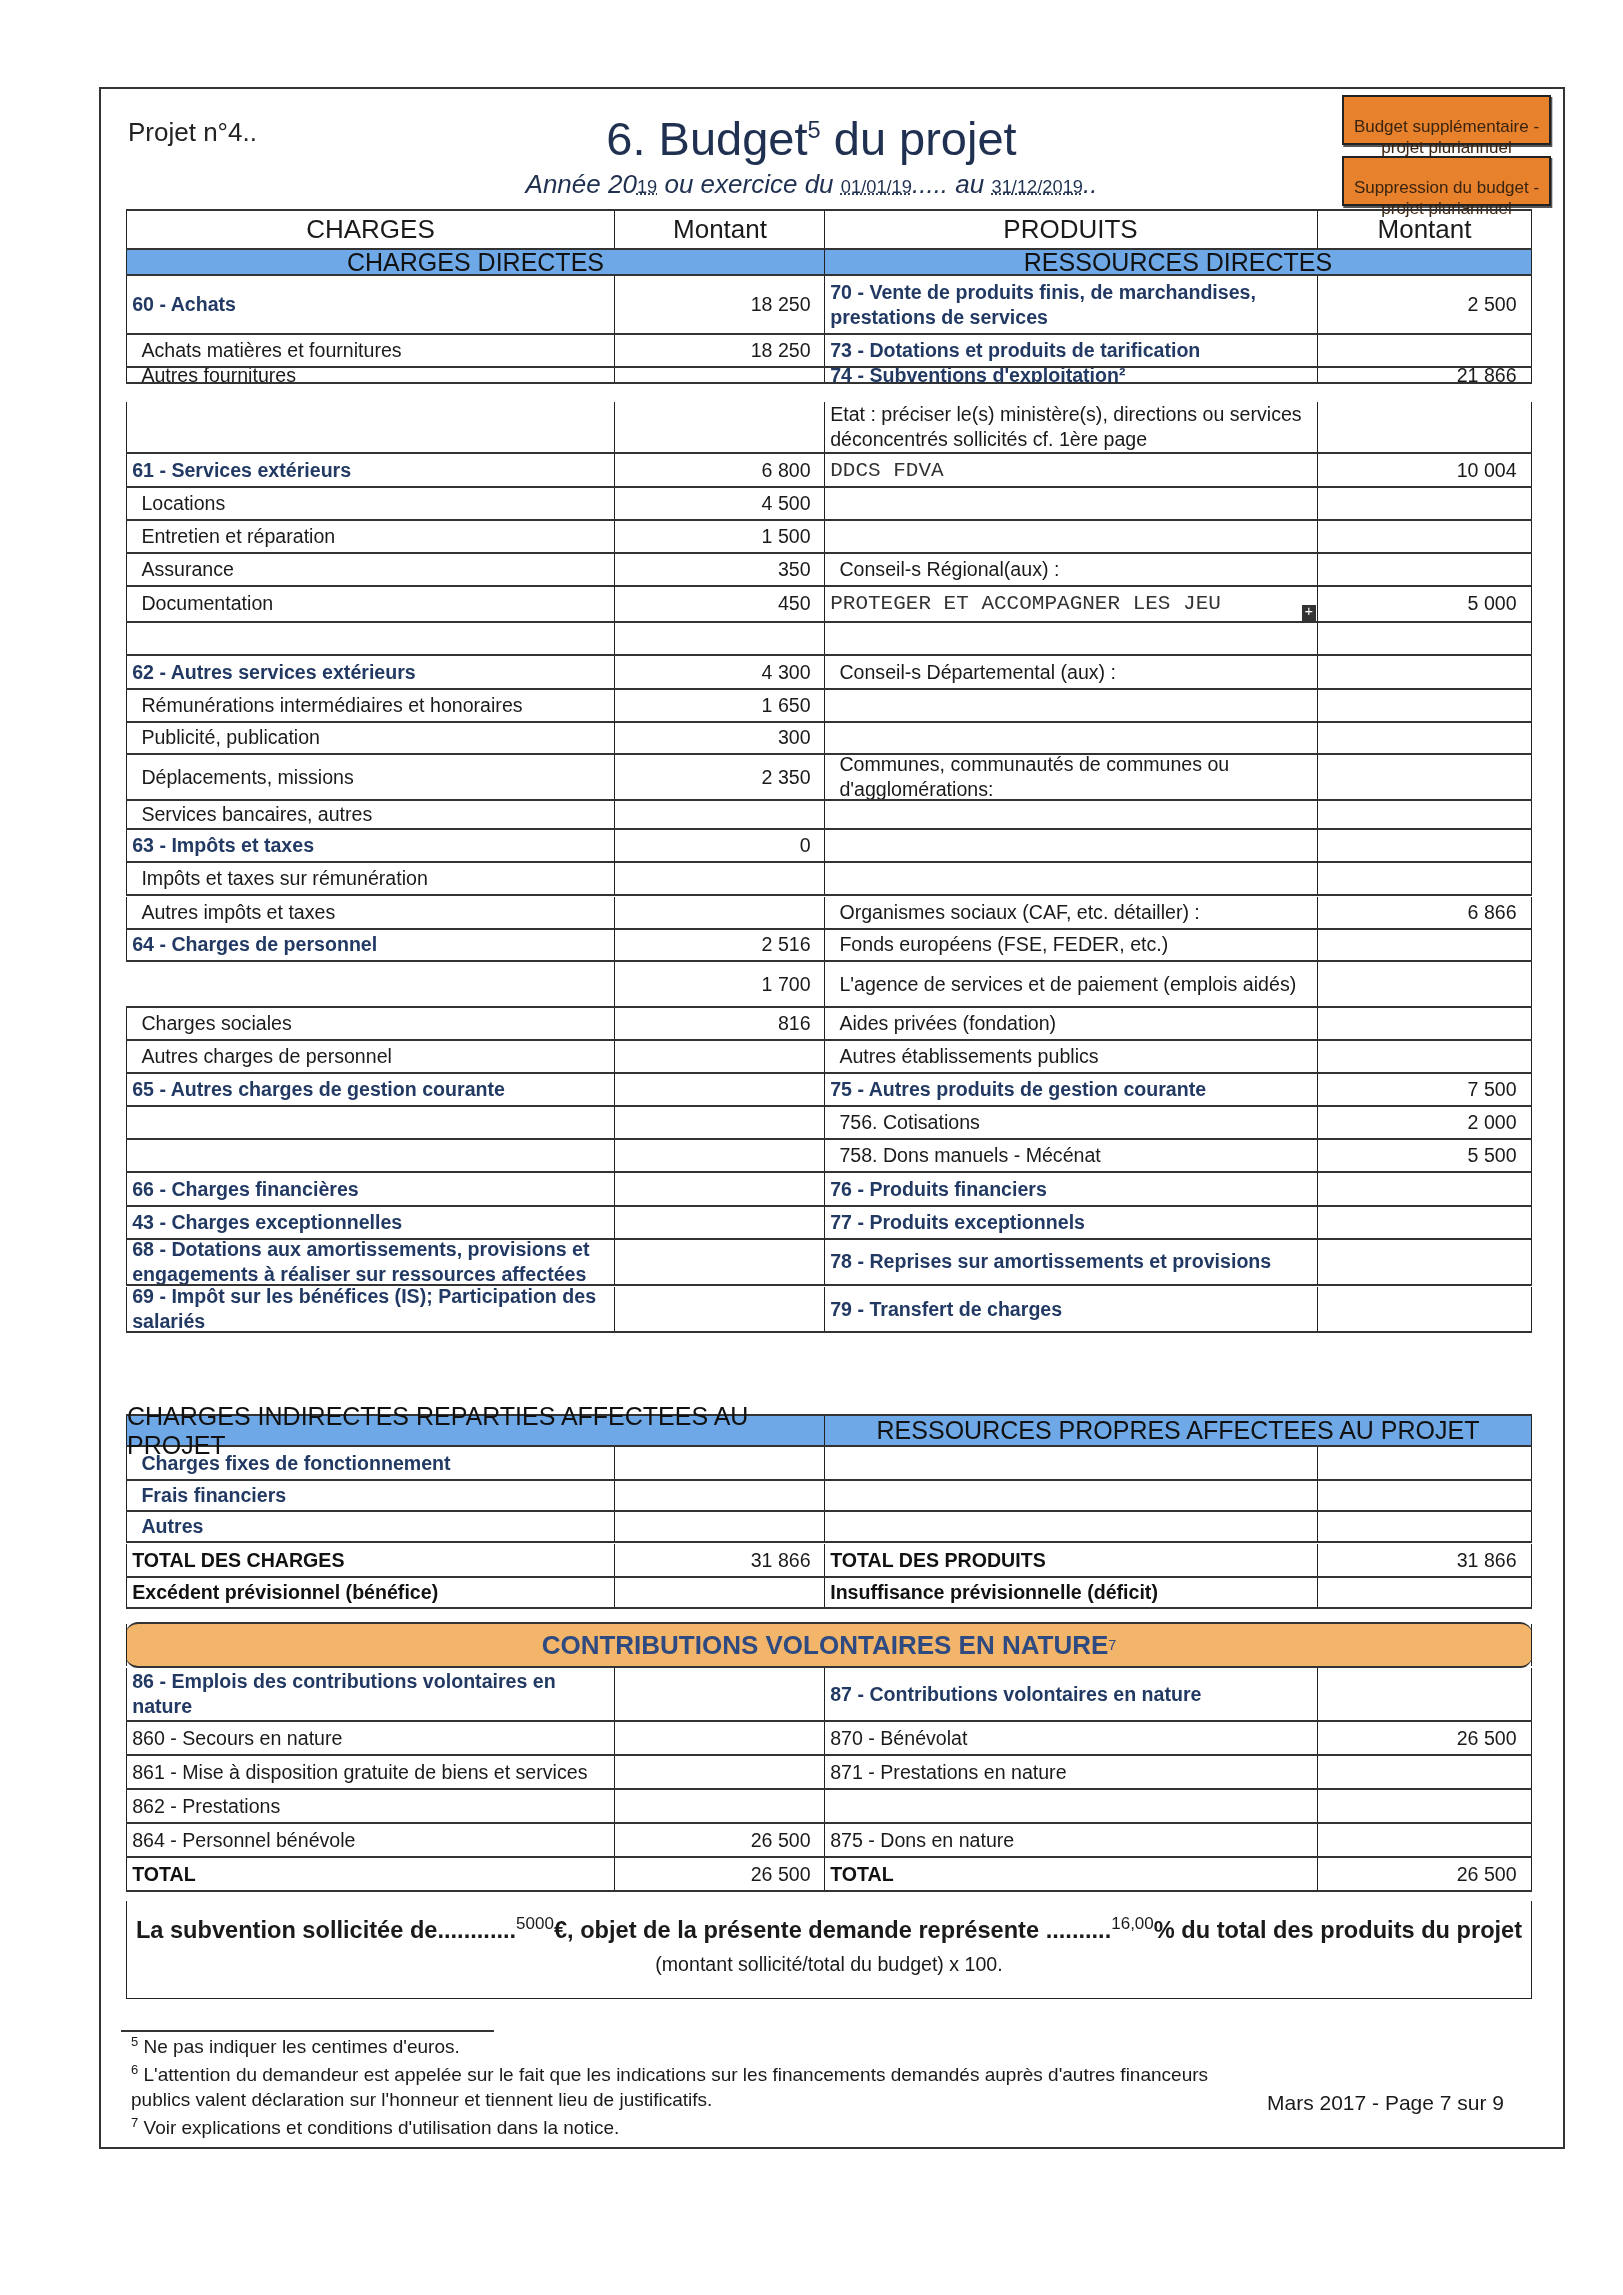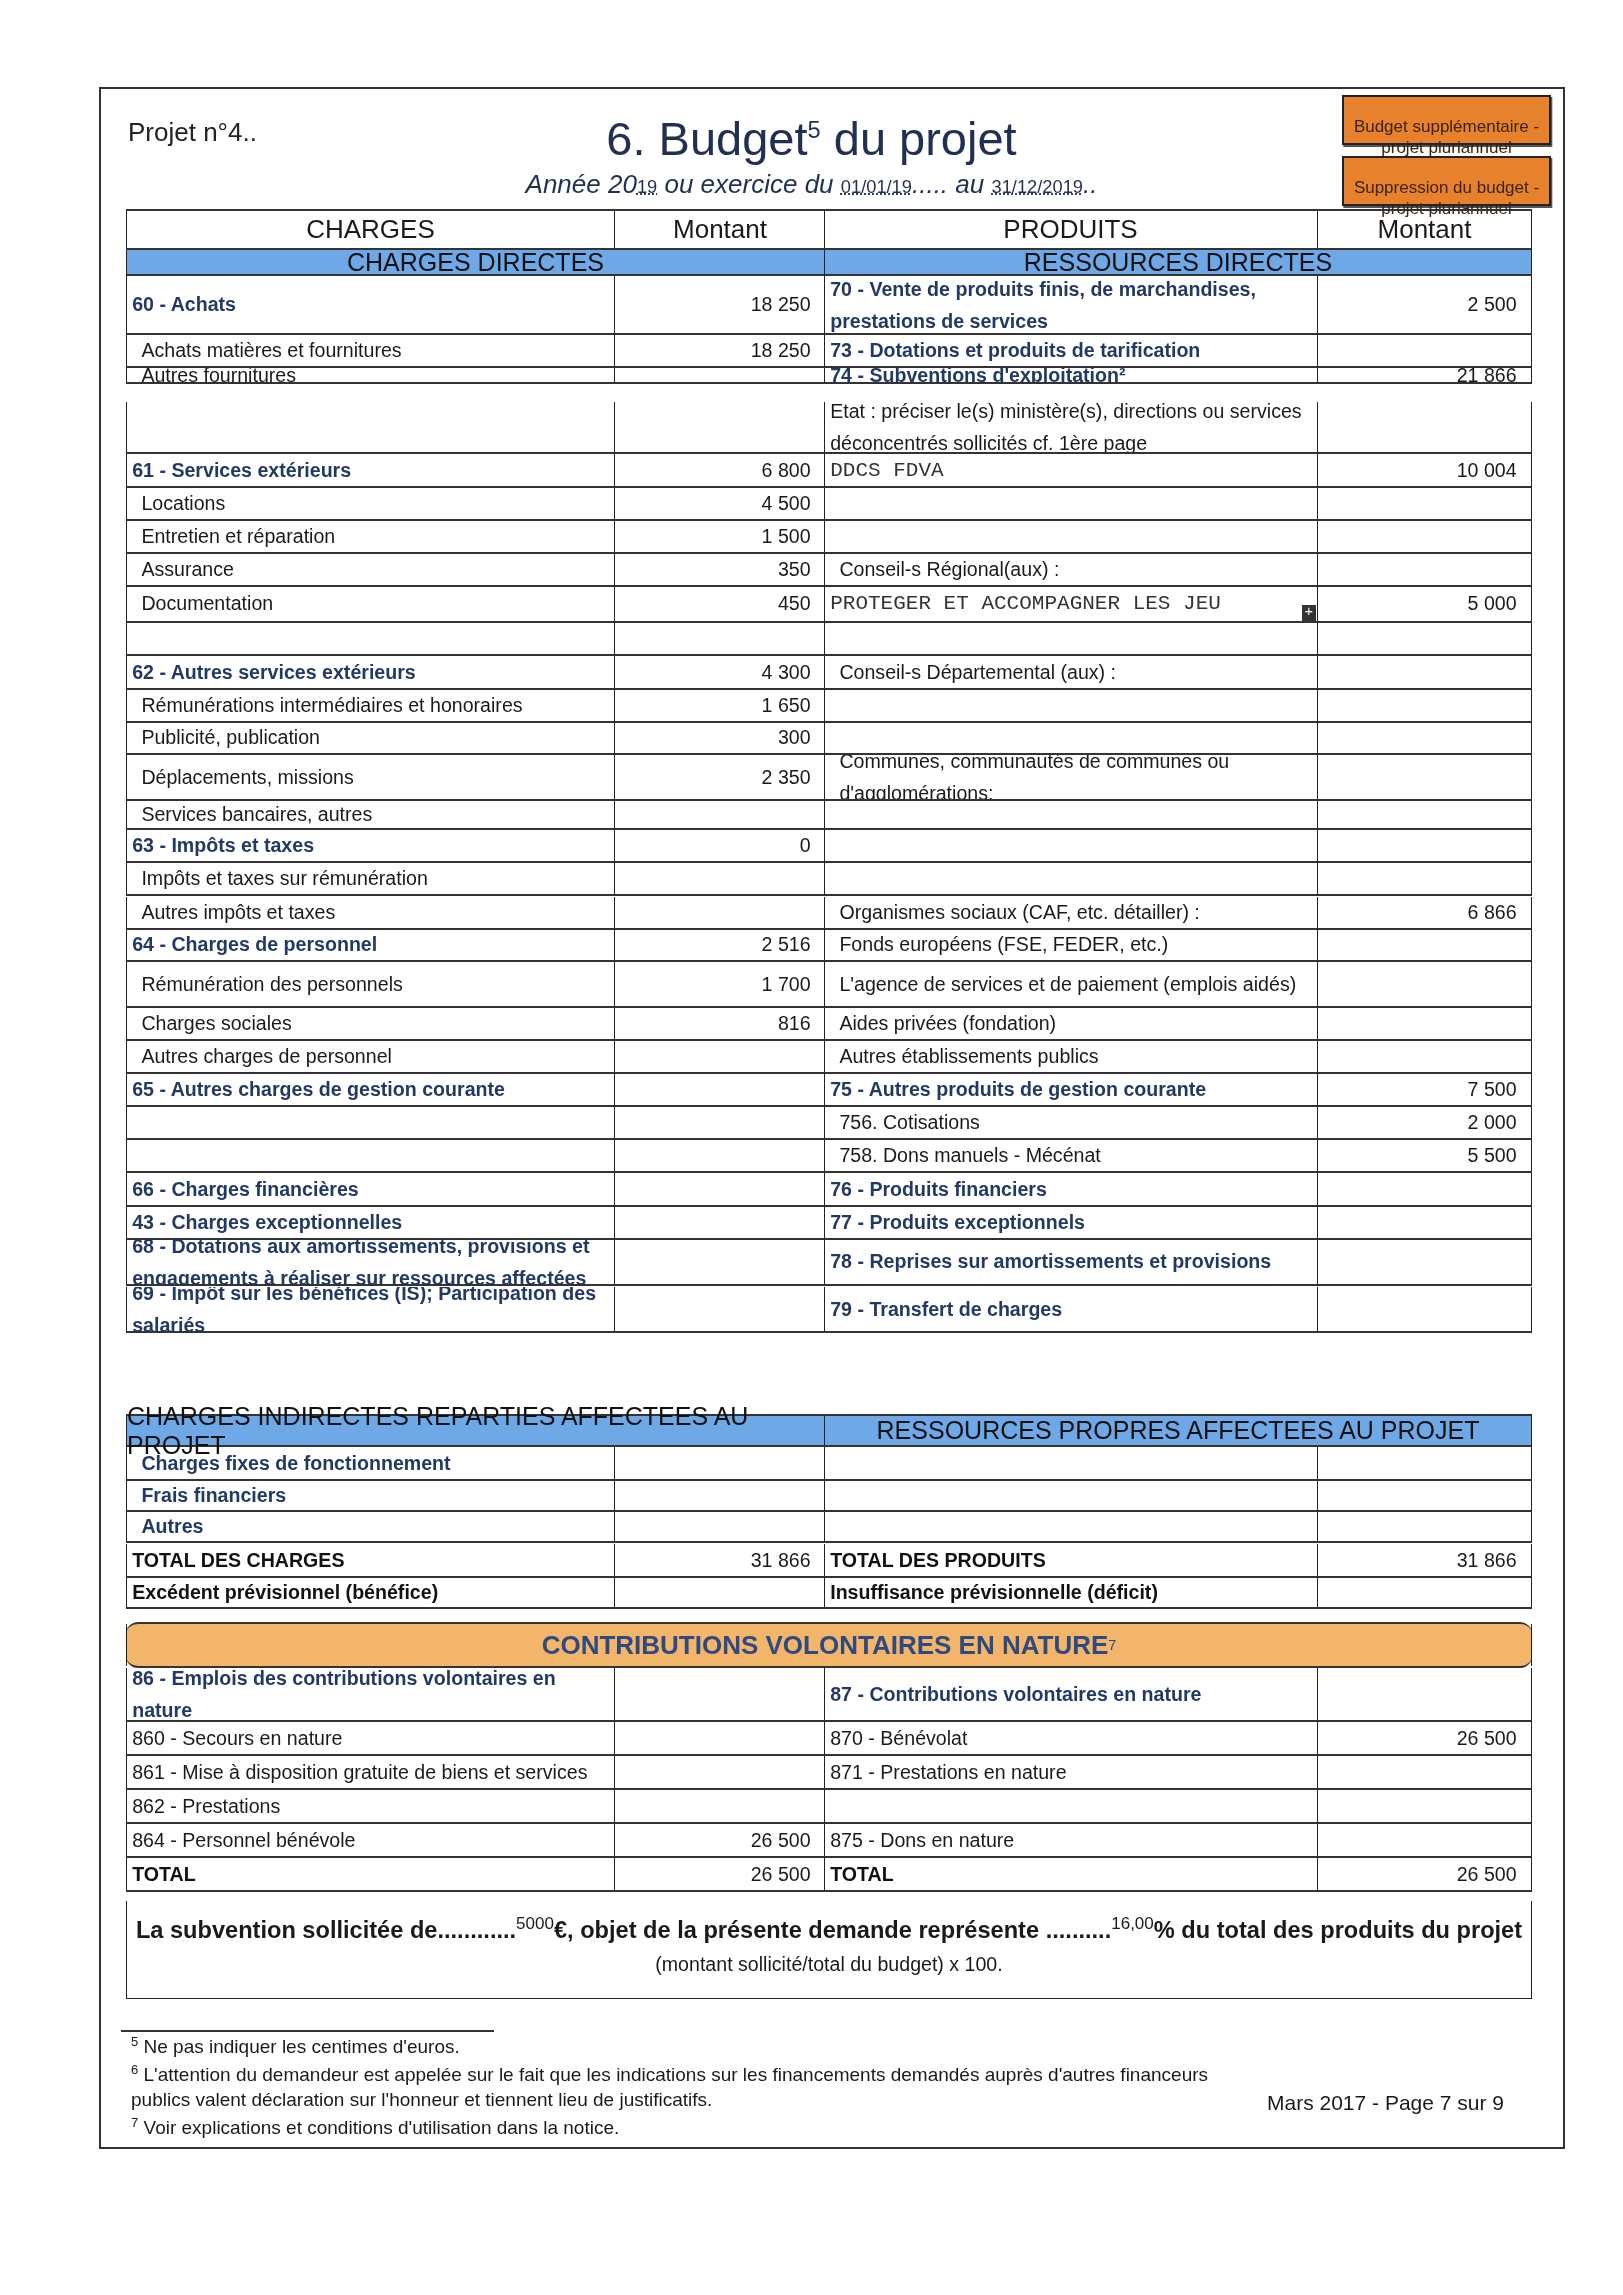--- a/index.html
+++ b/index.html
@@ -15,21 +15,21 @@
   .row{position:absolute;left:0;width:1406px;border-bottom:2px solid #333;box-sizing:border-box;}
   .cell{position:absolute;top:0;height:100%;box-sizing:border-box;border-left:1.3px solid #222;display:flex;align-items:center;font-size:19.6px;padding:0 5.2px;overflow:hidden;white-space:nowrap;}
   .c1{left:0;width:488px;}
   .c2{left:488px;width:211px;justify-content:flex-end;padding-right:14.4px;}
   .c3{left:698px;width:492px;}
   .c4{left:1191px;width:215px;justify-content:flex-end;padding-right:14.4px;border-right:1.3px solid #222;}
   .hdr .cell{justify-content:center;font-size:26px;padding:0;}
   .blue{background:#6fa8e6;}
   .blue .half{position:absolute;top:0;height:100%;display:flex;align-items:center;justify-content:center;font-size:25px;color:#111;box-sizing:border-box;border-left:1.3px solid #222;}
   .bold{font-weight:bold;color:#223a63;}
-  .wrap{white-space:normal;line-height:32px;}
+  .wrap{white-space:normal;line-height:25px;}
   .mono{font-family:"Liberation Mono",monospace;font-size:21px;color:#333;}
   .ind{padding-left:14.4px;}
   .black-bold{font-weight:bold;color:#111;}
   .orange-band{background:#f3b56a;}
   .orange-band .half{position:absolute;left:0;width:100%;top:0;height:100%;display:flex;align-items:center;justify-content:center;font-size:26px;font-weight:bold;color:#2f4a80;border-left:1.3px solid #222;border-right:1.3px solid #222;box-sizing:border-box;}
   .plusicon{position:absolute;right:0;bottom:0;width:14.4px;height:15.7px;background:#333;color:#fff;font-size:14.4px;line-height:14.4px;text-align:center;}
   .note{position:absolute;left:126px;width:1406px;top:1901px;height:98px;border:1.3px solid #222;border-top:none;box-sizing:border-box;text-align:center;}
   .note .l1{margin-top:13px;font-size:23.6px;font-weight:bold;}
   .note .l1 .f{font-size:17px;font-weight:normal;vertical-align:super;}
   .note .l2{margin-top:9.2px;font-size:19.6px;}
@@ -180,21 +180,20 @@
       <div class="cell c3 ind">Organismes sociaux (CAF, etc. détailler) :</div>
       <div class="cell c4 ">6 866</div>
     </div>
     <div class="row" style="top: 653px; height: 33px;">
       <div class="cell c1 bold">64 - Charges de personnel</div>
       <div class="cell c2 ">2 516</div>
       <div class="cell c3 ind">Fonds européens (FSE, FEDER, etc.)</div>
       <div class="cell c4 "></div>
     </div>
     <div class="row" style="top: 686px; height: 46px;">
-      <div class="cell c1 ind">Rémunération des personnels</div>
       <div class="cell c2 ">1 700</div>
       <div class="cell c3 wrap ind">L'agence de services et de paiement (emplois aidés)</div>
       <div class="cell c4 "></div>
     </div>
     <div class="row" style="top: 732px; height: 33px;">
       <div class="cell c1 ind">Charges sociales</div>
       <div class="cell c2 ">816</div>
       <div class="cell c3 ind">Aides privées (fondation)</div>
       <div class="cell c4 "></div>
     </div>

